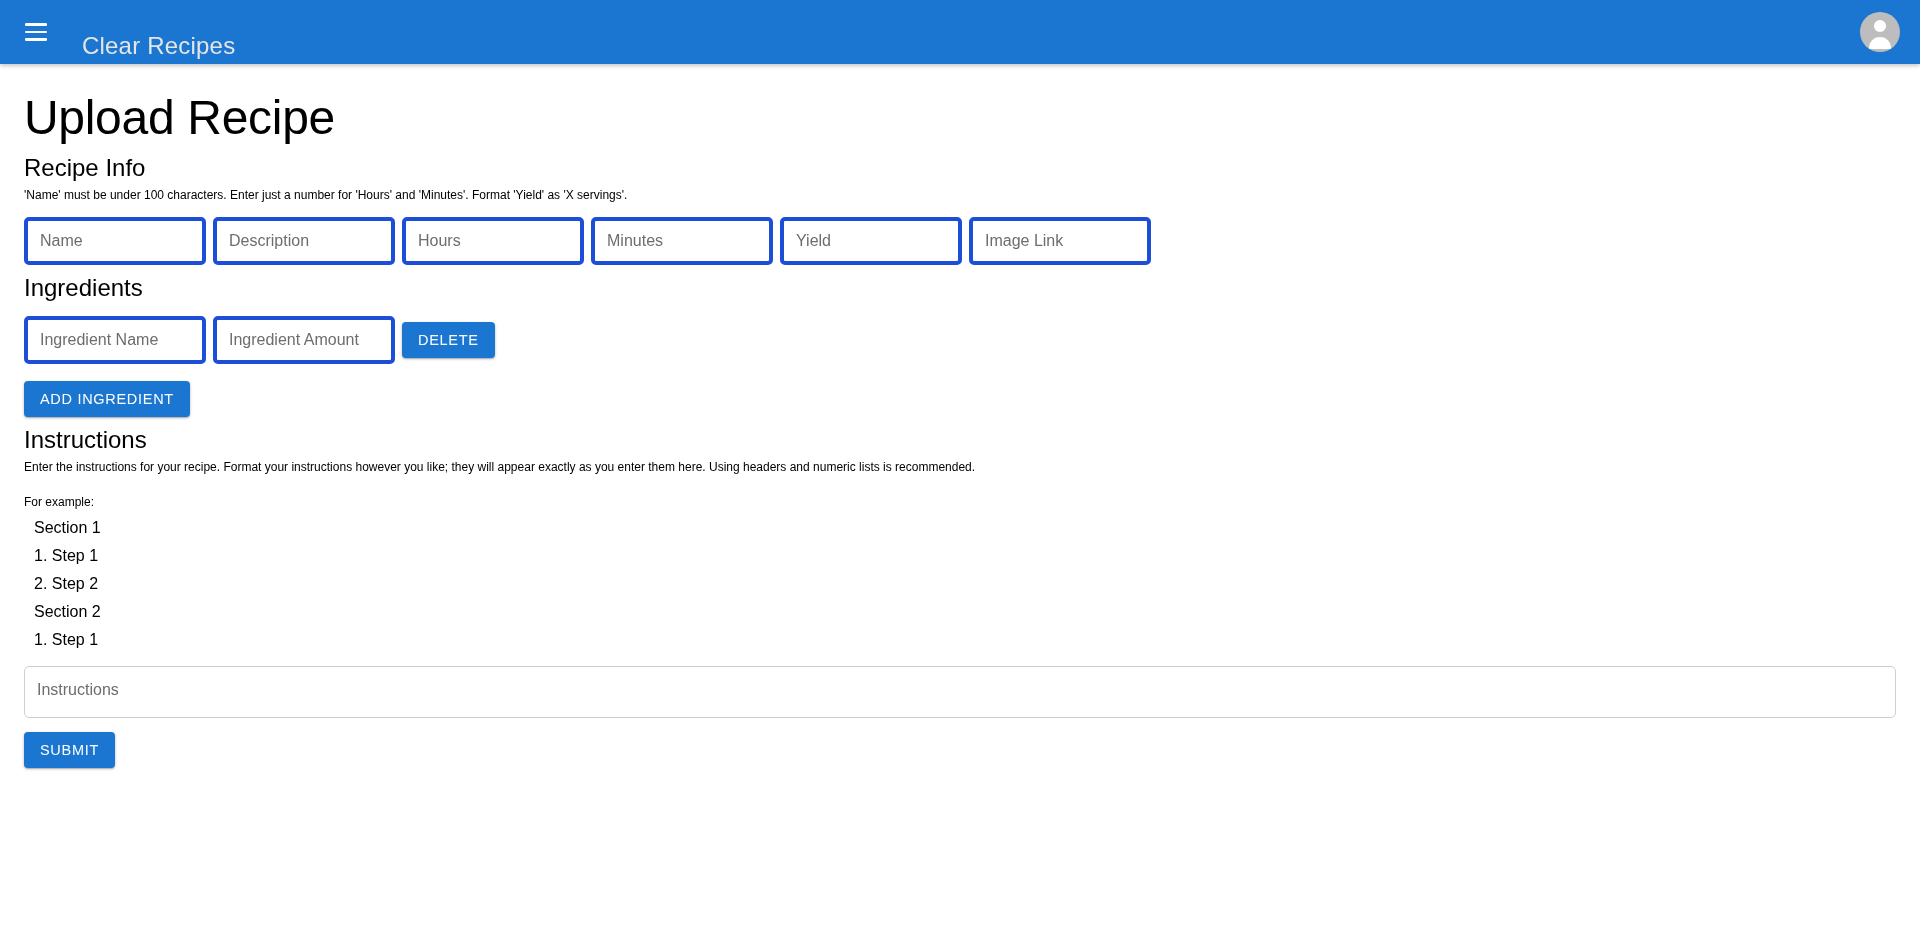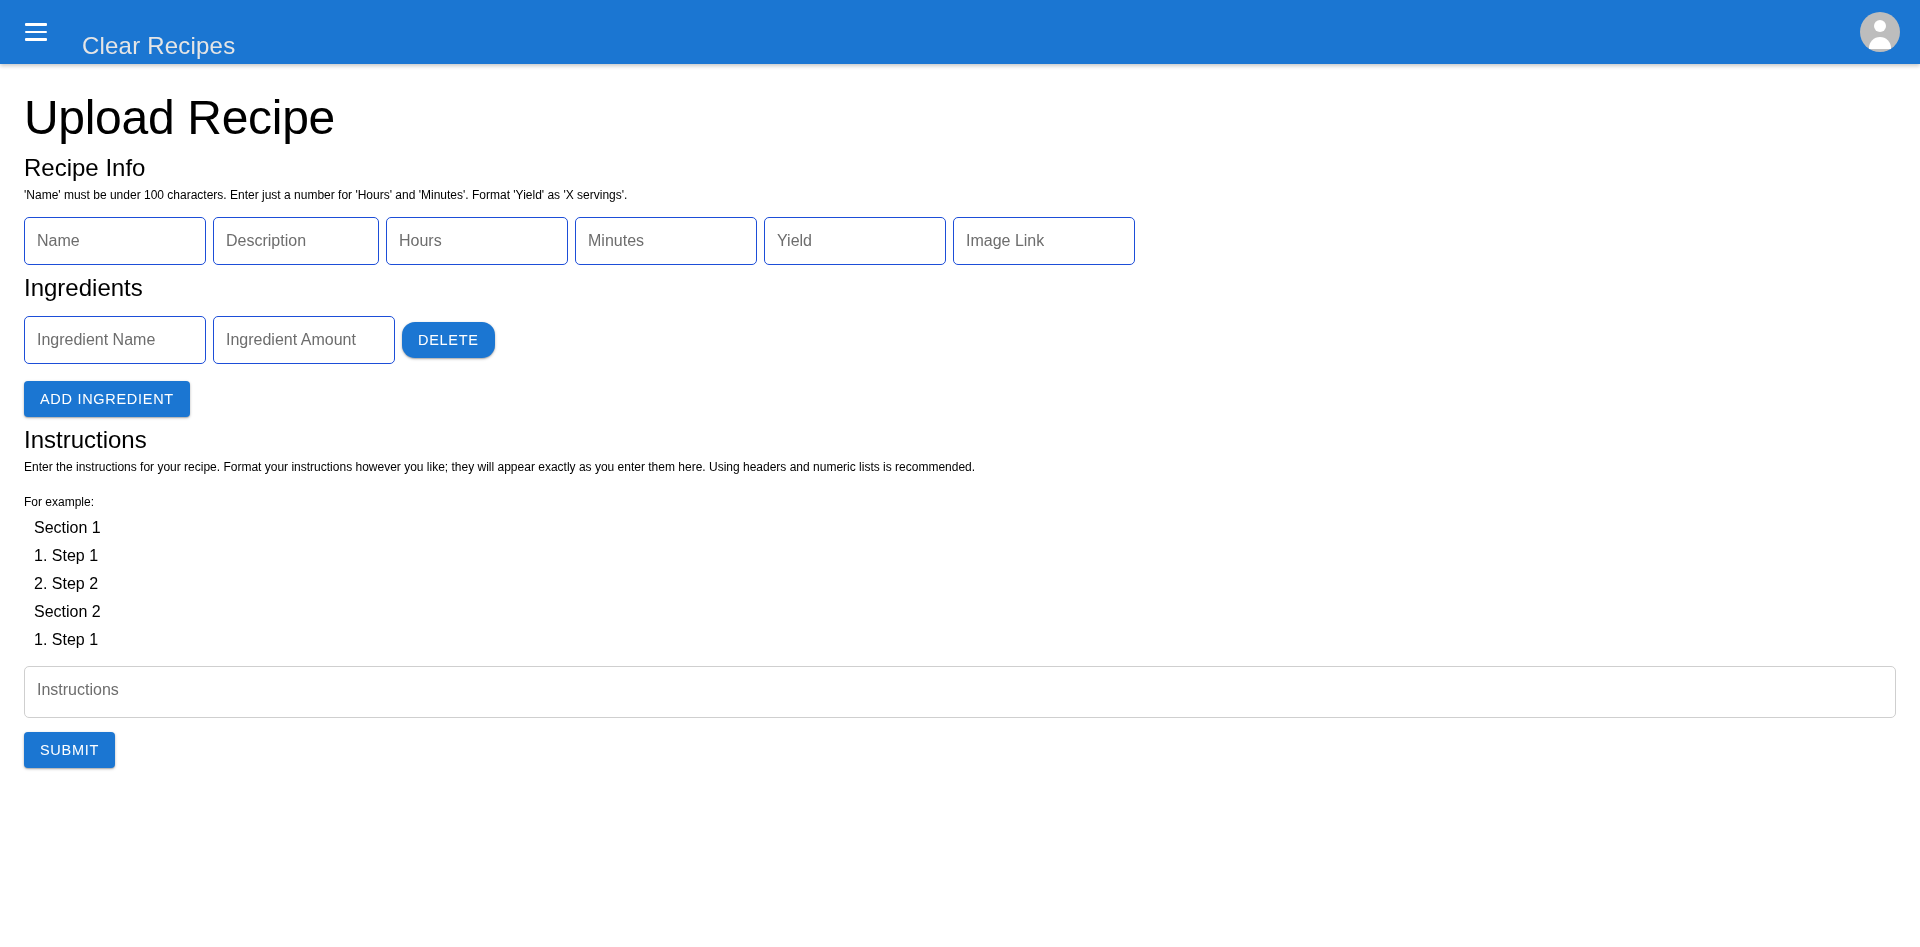--- a/index.html
+++ b/index.html
@@ -112,36 +112,36 @@
 
   
   .field-row {
     display: flex;
     align-items: flex-start;
     gap: 7px;
     margin-top: 13px;
   }
   .tf {
     height: 48px;
-    border: 1px solid #1d4ed8;
+    border: 4px solid #1d4ed8;
     border-radius: 5px;
     background: #ffffff;
     display: flex;
     align-items: center;
     padding: 0 12px;
     cursor: text;
   }
   .tf .ph {
     color: #6d6d6d;
     font-size: 16px;
     white-space: nowrap;
     overflow: hidden;
   }
   .w-name { width: 182px; }
-  .w-desc { width: 166px; }
+  .w-desc { width: 182px; }
   .w-hours { width: 182px; }
   .w-minutes { width: 182px; }
   .w-yield { width: 182px; }
   .w-image { width: 182px; }
   .w-ing-name { width: 182px; }
   .w-ing-amount { width: 182px; }
 
   .textarea-field {
     width: 1872px;
     height: 52px;
@@ -169,21 +169,21 @@
     letter-spacing: 0.7px;
     height: 36px;
     padding: 0 16px;
     cursor: pointer;
     box-shadow: 0 1px 3px rgba(0,0,0,0.26), 0 1px 1px rgba(0,0,0,0.14);
     white-space: nowrap;
     display: inline-flex;
     align-items: center;
     justify-content: center;
   }
-  .btn-delete { margin-top: 6px; border-radius: 13px; }
+  .btn-delete { margin-top: 6px; }
   .btn-add { margin-top: 17px; }
   .btn-submit { margin-top: 14px; }
 </style>
 </head>
 <body>
 
 <div class="appbar">
   <div class="menu-btn">
     <span></span>
     <span></span>

